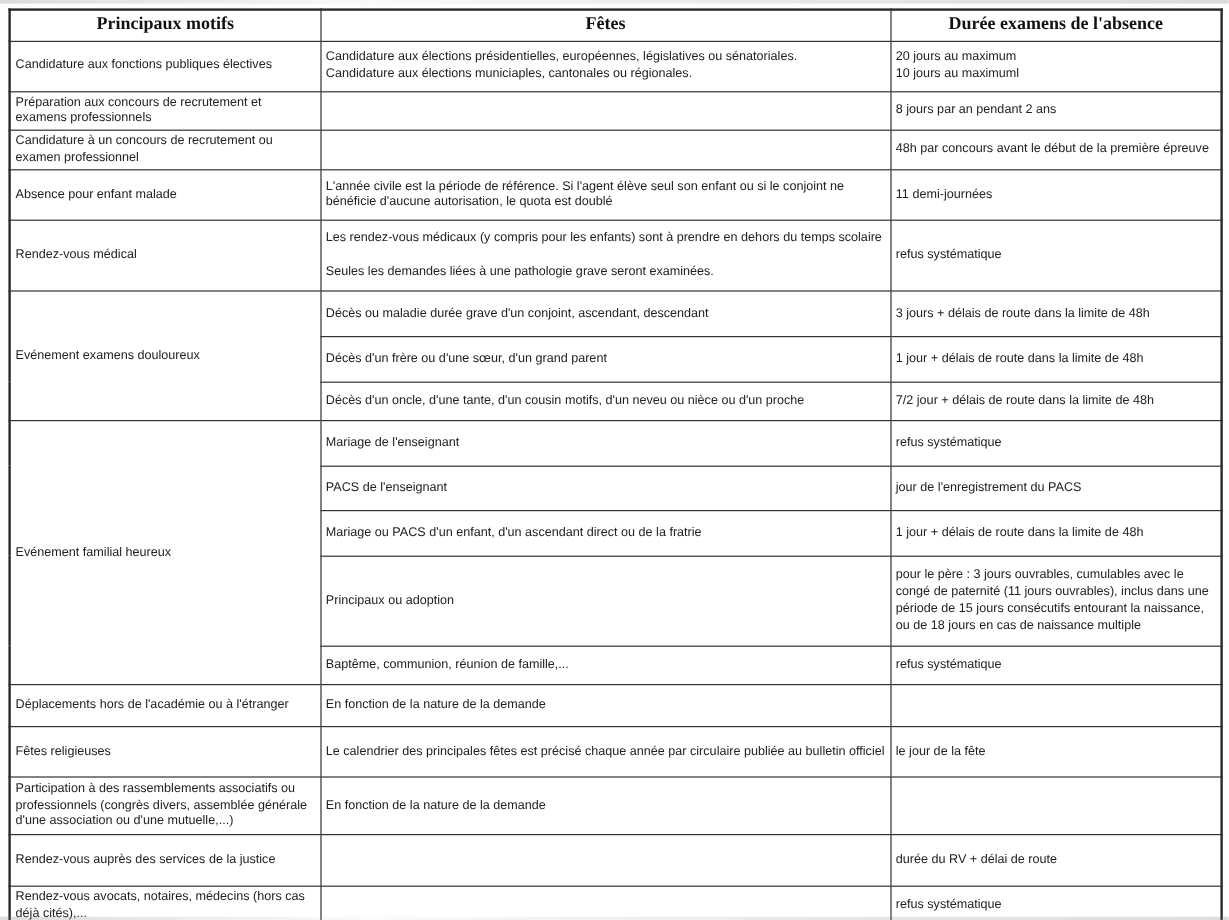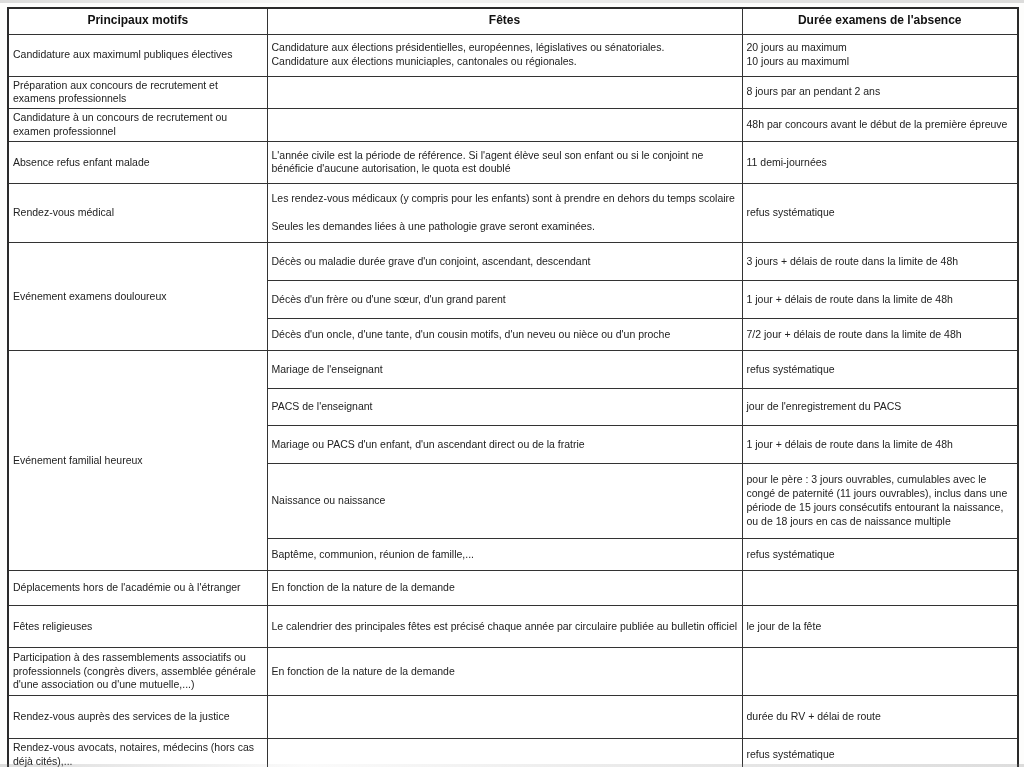--- a/index.html
+++ b/index.html
@@ -33,25 +33,26 @@
     border: 1px solid #333333;
     padding: 2px 4px;
     vertical-align: middle;
     font-size: 10.5px;
     line-height: 1.32;
     white-space: pre-line;
     word-wrap: break-word;
     color: #222222;
   }
   table.absence th {
-    font-size: 12px;
+    font-size: 15px;
     font-weight: bold;
     text-align: center;
     color: #111111;
     white-space: normal;
+    font-family: Liberation Serif, serif;
   }
   td.va-top { vertical-align: top; padding-top: 5px; }
 </style>
 </head>
 <body>
 
 <div class="page">
   <div class="scan-edge top"></div>
 
   <table class="absence">
@@ -62,38 +63,38 @@
     </colgroup>
     <thead>
       <tr style="height:26px">
         <th>Principaux motifs</th>
         <th>Fêtes</th>
         <th>Durée examens de l'absence</th>
       </tr>
     </thead>
     <tbody>
       <tr style="height:42px">
-        <td>Candidature aux maximuml publiques électives</td>
+        <td>Candidature aux fonctions publiques électives</td>
         <td>Candidature aux élections présidentielles, européennes, législatives ou sénatoriales.
 Candidature aux élections municiaples, cantonales ou régionales.</td>
         <td>20 jours au maximum
 10 jours au maximuml</td>
       </tr>
       <tr style="height:28px">
         <td>Préparation aux concours de recrutement et examens professionnels</td>
         <td></td>
         <td>8 jours par an pendant 2 ans</td>
       </tr>
       <tr style="height:28px">
         <td>Candidature à un concours de recrutement ou examen professionnel</td>
         <td></td>
         <td>48h par concours avant le début de la première épreuve</td>
       </tr>
       <tr style="height:42px">
-        <td>Absence refus enfant malade</td>
+        <td>Absence pour enfant malade</td>
         <td>L'année civile est la période de référence. Si l'agent élève seul son enfant ou si le conjoint ne bénéficie d'aucune autorisation, le quota est doublé</td>
         <td>11 demi-journées</td>
       </tr>
       <tr style="height:59px">
         <td>Rendez-vous médical</td>
         <td>Les rendez-vous médicaux (y compris pour les enfants) sont à prendre en dehors du temps scolaire
 
 Seules les demandes liées à une pathologie grave seront examinées.</td>
         <td class="va-top">refus systématique</td>
       </tr>
@@ -119,21 +120,21 @@
       </tr>
       <tr style="height:37px">
         <td>PACS de l'enseignant</td>
         <td>jour de l'enregistrement du PACS</td>
       </tr>
       <tr style="height:38px">
         <td>Mariage ou PACS d'un enfant, d'un ascendant direct ou de la fratrie</td>
         <td>1 jour + délais de route dans la limite de 48h</td>
       </tr>
       <tr style="height:75px">
-        <td>Naissance ou naissance</td>
+        <td>Principaux ou adoption</td>
         <td>pour le père : 3 jours ouvrables, cumulables avec le congé de paternité (11 jours ouvrables), inclus dans une période de 15 jours consécutifs entourant la naissance, ou de 18 jours en cas de naissance multiple</td>
       </tr>
       <tr style="height:32px">
         <td>Baptême, communion, réunion de famille,...</td>
         <td>refus systématique</td>
       </tr>
 
       <tr style="height:35px">
         <td>Déplacements hors de l'académie ou à l'étranger</td>
         <td>En fonction de la nature de la demande</td>

